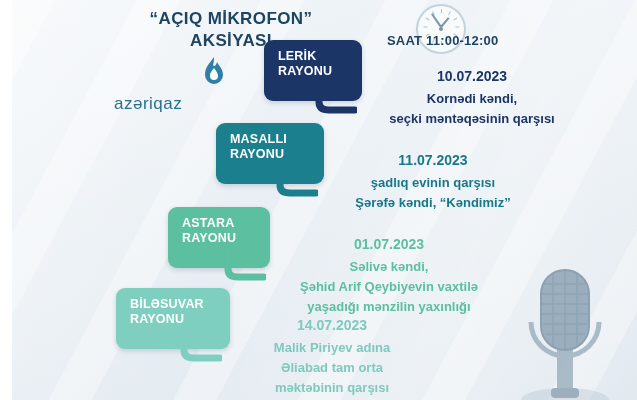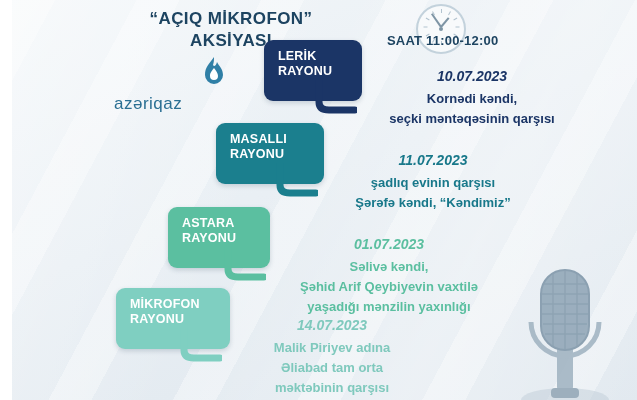--- a/index.html
+++ b/index.html
@@ -153,21 +153,20 @@
   .event {
     position: absolute;
     text-align: center;
     line-height: 20px;
   }
   .event .date {
     font-size: 14px;
     font-weight: bold;
     margin-bottom: 3px;
     display: block;
-    font-style: italic;
   }
   .event .place {
     font-size: 13px;
     font-weight: bold;
     display: block;
   }
 
   .c-navy   { background: #1b3566; }
   .c-teal   { background: #1b7f8e; }
   .c-green  { background: #5bbfa0; }
@@ -258,21 +257,21 @@
     </svg>
   </div>
   <div class="event t-green" style="left:232px; top:234px; width:290px;">
     <span class="date">01.07.2023</span>
     <span class="place">Səlivə kəndi,</span>
     <span class="place">Şəhid Arif Qeybiyevin vaxtilə</span>
     <span class="place">yaşadığı mənzilin yaxınlığı</span>
   </div>
 
   <div class="chip c-mint" style="left:104px; top:288px; width:88px;">
-    <span class="sub">MİKROFON</span>
+    <span class="sub">BİLƏSUVAR</span>
     <span class="sub">RAYONU</span>
   </div>
   <div class="hook" style="left:164px; top:328px;">
     <svg width="46" height="40" viewBox="0 0 46 40">
       <path d="M8 0 L8 22 Q8 30 18 30 L44 30" stroke="#7fcfc1" stroke-width="7" fill="none" stroke-linecap="round"></path>
     </svg>
   </div>
   <div class="event t-mint" style="left:190px; top:315px; width:260px;">
     <span class="date">14.07.2023</span>
     <span class="place">Malik Piriyev adına</span>

